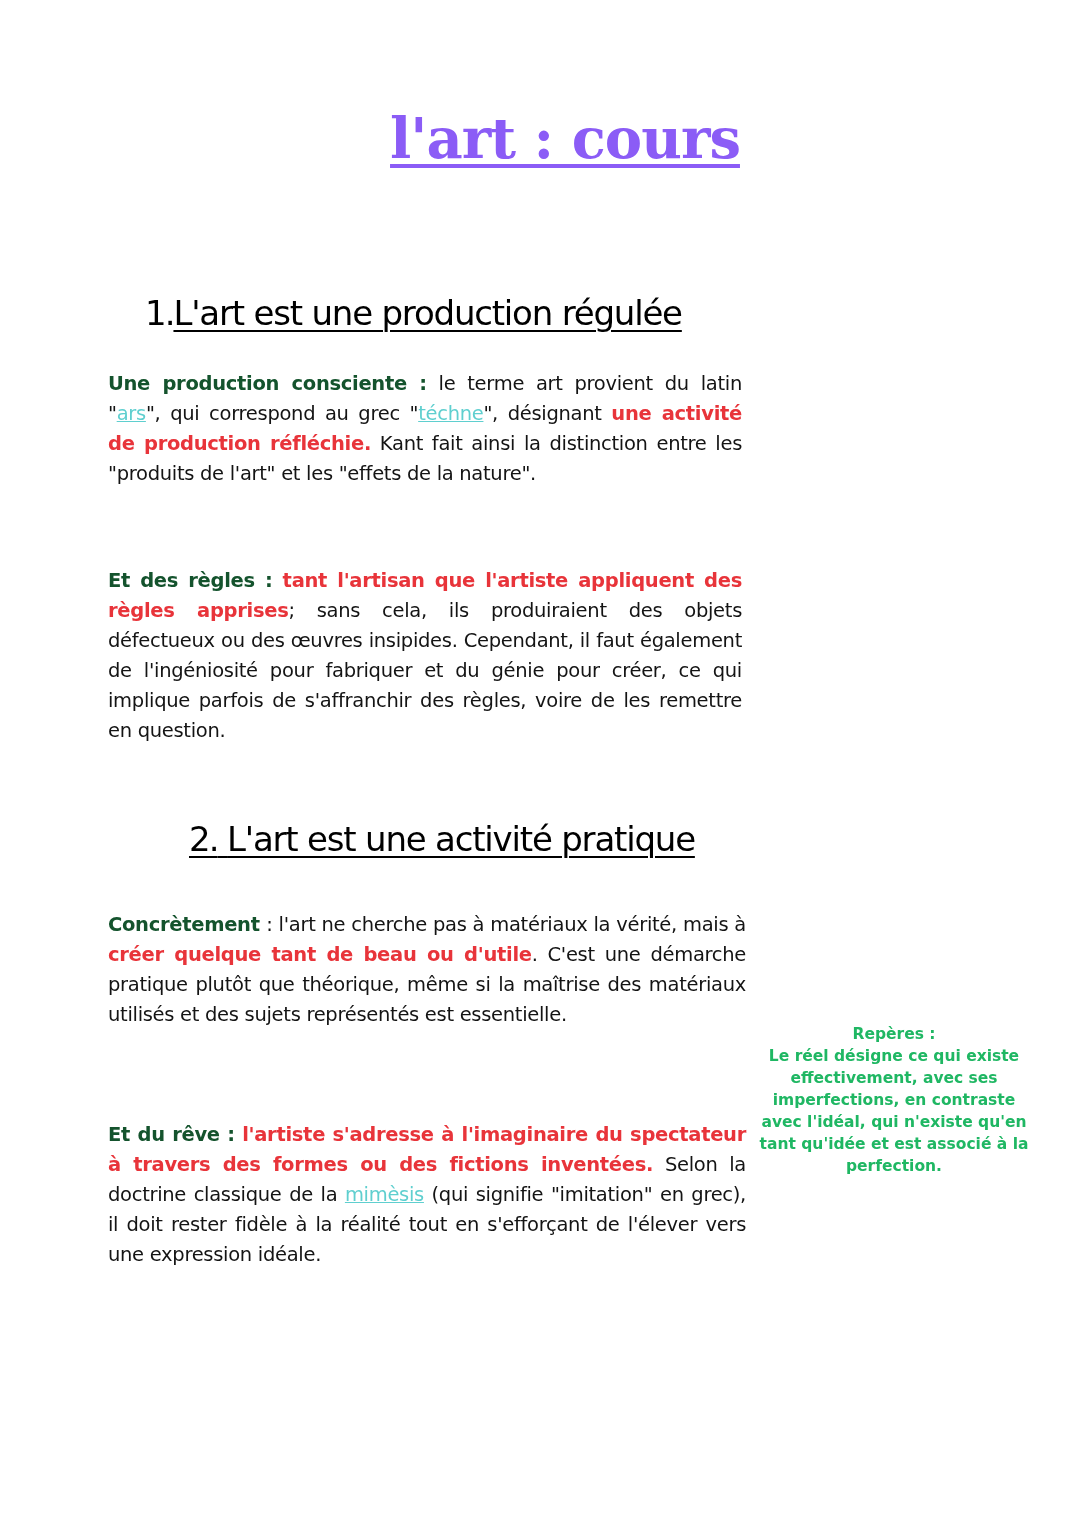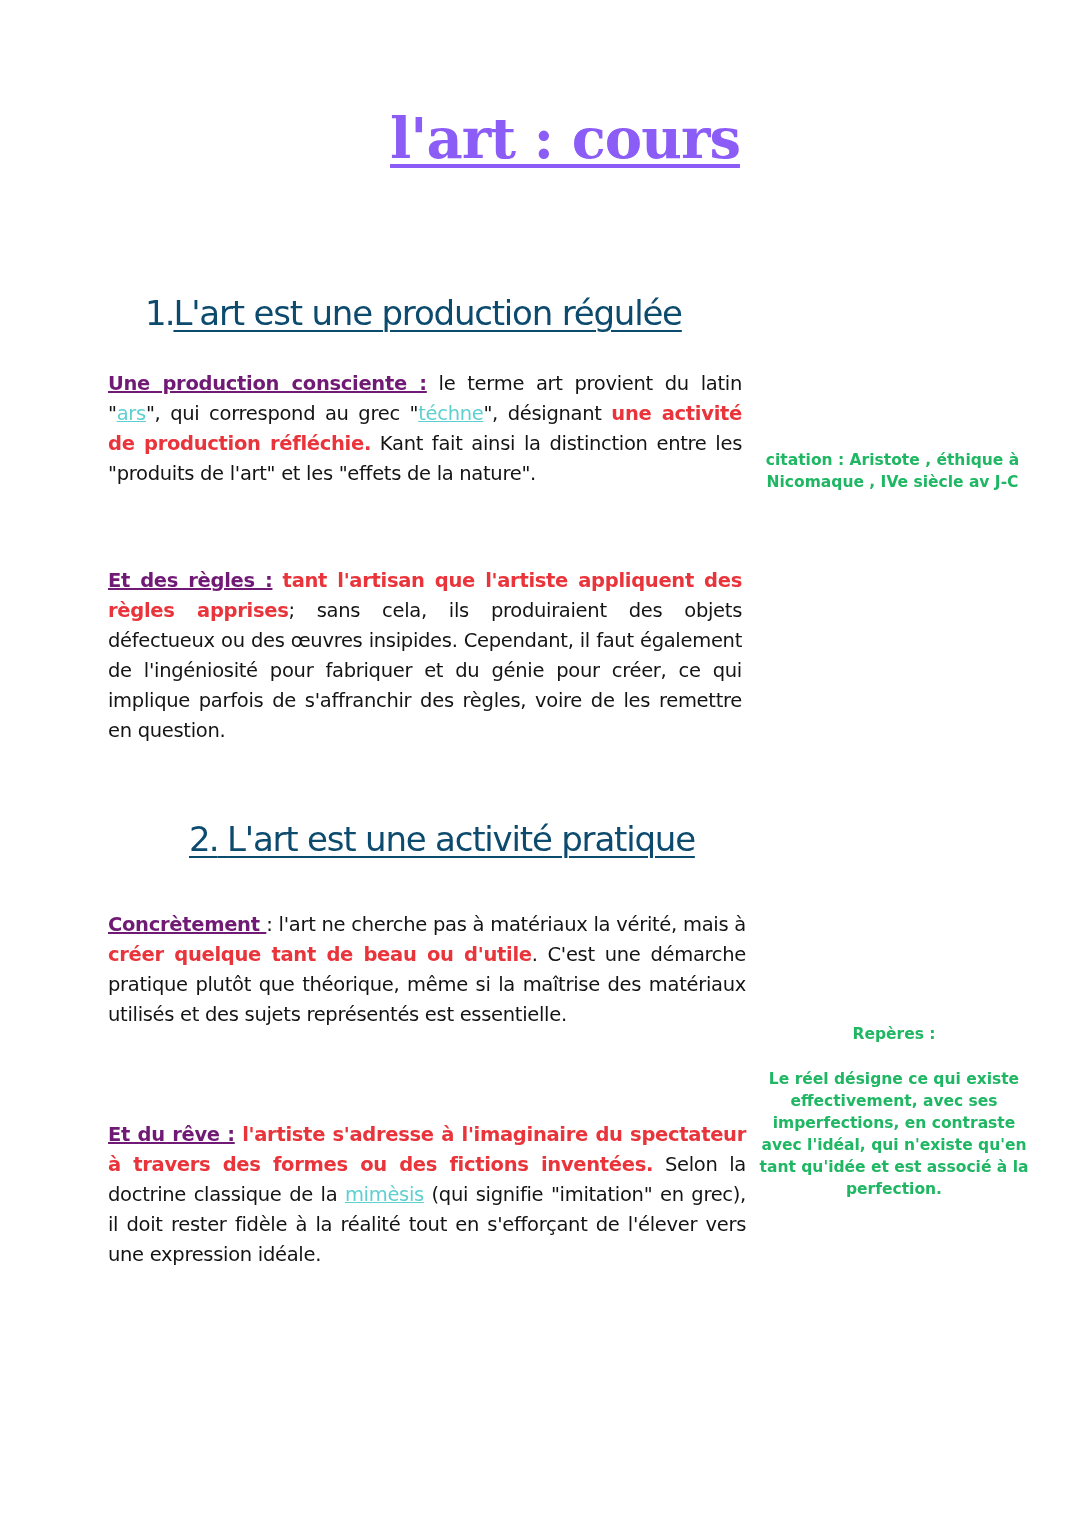--- a/index.html
+++ b/index.html
@@ -30,21 +30,21 @@
     .page-title span {
       text-decoration: underline;
       text-decoration-thickness: 4px;
       text-underline-offset: 6px;
       color: #8b5cf6;
     }
     .section-heading {
       position: absolute;
       font-family: "DejaVu Sans", sans-serif;
       font-weight: normal;
-      color: #0c4a6e;
+      color: #000000;
       font-size: 34px;
       letter-spacing: -1.2px;
       line-height: 50px;
       white-space: nowrap;
     }
     .section-heading .num {
       letter-spacing: -2px;
     }
     .section-heading .title-text {
       text-decoration: underline;
@@ -61,23 +61,22 @@
       width: 634px;
       font-family: "DejaVu Sans", sans-serif;
       font-size: 19.5px;
       line-height: 30px;
       text-align: justify;
       color: #141414;
       letter-spacing: -0.3px;
     }
     .para .lead {
       font-weight: bold;
-      text-decoration: underline;
       text-decoration-thickness: 2px;
-      color: #701a75;
+      color: #14532d;
     }
     .para .red {
       color: #e8343a;
       font-weight: bold;
     }
     .para .teal {
       color: #5fcfcf;
       text-decoration: underline;
     }
     #p1 { top: 369px; }
@@ -90,39 +89,38 @@
       font-family: "DejaVu Sans", sans-serif;
       font-weight: bold;
       color: #1fb763;
       font-size: 15.5px;
       line-height: 22px;
       text-align: center;
     }
     #note1 { top: 449px; left: 755px; width: 275px; }
     #note1 .quote { margin-top: 21px; padding: 0 18px; }
     #note2 { top: 1023px; left: 758px; width: 272px; }
-    #note2 .body { margin-top: 23px; }
+    #note2 .body { }
   </style>
 </head>
 <body>
 
 <div class="page-title">
   <span>l'art : cours</span>
 </div>
 
 <div id="h1" class="section-heading">
   <span class="num">1.</span><span class="title-text">L'art est une production régulée</span>
 </div>
 
 <div id="p1" class="para"><span class="lead">Une production consciente :</span><span> le terme art provient du latin "</span><span class="teal">ars</span><span>", qui correspond au grec "</span><span class="teal">téchne</span><span>", désignant </span><span class="red">une activité de production réfléchie.</span><span> Kant fait ainsi la distinction entre les "produits de l'art" et les "effets de la nature".</span></div>
 
 <div id="p2" class="para"><span class="lead">Et des règles :</span><span class="red"> tant l'artisan que l'artiste appliquent des règles apprises</span><span>; sans cela, ils produiraient des objets défectueux ou des œuvres insipides. Cependant, il faut également de l'ingéniosité pour fabriquer et du génie pour créer, ce qui implique parfois de s'affranchir des règles, voire de les remettre en question.</span></div>
 
 <div id="note1" class="side-note">
-  <div>citation : Aristote , éthique à Nicomaque , IVe siècle av J-C</div>
 </div>
 
 <div id="h2" class="section-heading">
   <span class="num">2.</span><span class="title-text">&nbsp;<span>L'art est une activité pratique</span></span>
 </div>
 
 <div id="p3" class="para"><span class="lead">Concrètement </span><span>: l'art ne cherche pas à matériaux la vérité, mais à </span><span class="red">créer quelque tant de beau ou d'utile</span><span>. C'est une démarche pratique plutôt que théorique, même si la maîtrise des matériaux utilisés et des sujets représentés est essentielle.</span></div>
 
 <div id="p4" class="para"><span class="lead">Et du rêve :</span><span class="red"> l'artiste s'adresse à l'imaginaire du spectateur à travers des formes ou des fictions inventées.</span><span> Selon la doctrine classique de la </span><span class="teal">mimèsis</span><span> (qui signifie "imitation" en grec), il doit rester fidèle à la réalité tout en s'efforçant de l'élever vers une expression idéale.</span></div>
 

